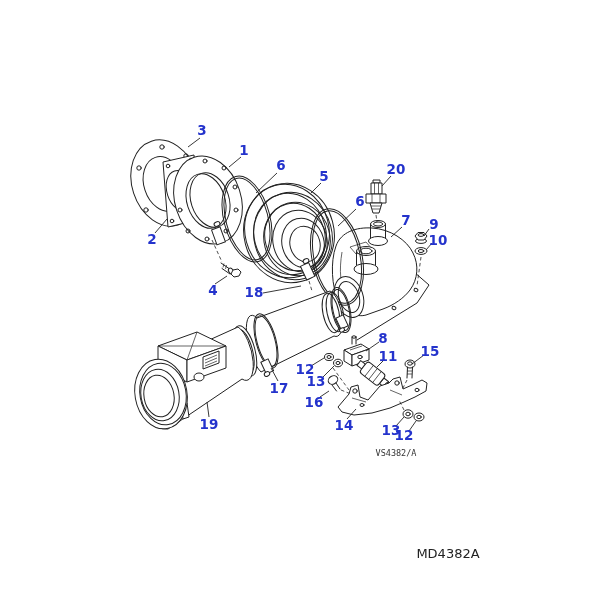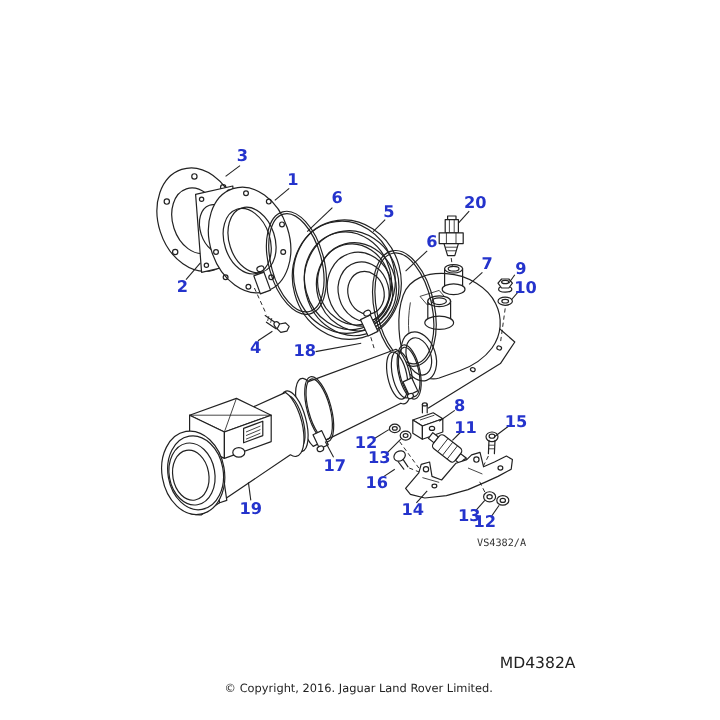--- a/index.html
+++ b/index.html
@@ -315,16 +315,15 @@
         <text x="430" y="355.5" class="callout" fill="#2433cc">15</text>
         <line x1="347" y1="419" x2="356" y2="409" class="leader" stroke="#222222"></line>
         <text x="344" y="429.5" class="callout" fill="#2433cc">14</text>
         <line x1="396" y1="426" x2="404" y2="417" class="leader" stroke="#222222"></line>
         <text x="391" y="434.5" class="callout" fill="#2433cc">13</text>
         <line x1="409" y1="431" x2="416" y2="421" class="leader" stroke="#222222"></line>
         <text x="404" y="439.5" class="callout" fill="#2433cc">12</text>
       </g>
 </svg>
 
-<div class="drawing-code" style="left:418px;top:453px;">VS4382/A</div>
+<div class="drawing-code" style="left:396px;top:453px;">VS4382/A</div>
 <div class="figure-code" style="left:448px;top:553px;">MD4382A</div>
-<div class="copyright" style="left:299px;top:574px;">© Copyright, 2016. Jaguar Land Rover Limited.</div>
 </div>
 
 </body></html>

